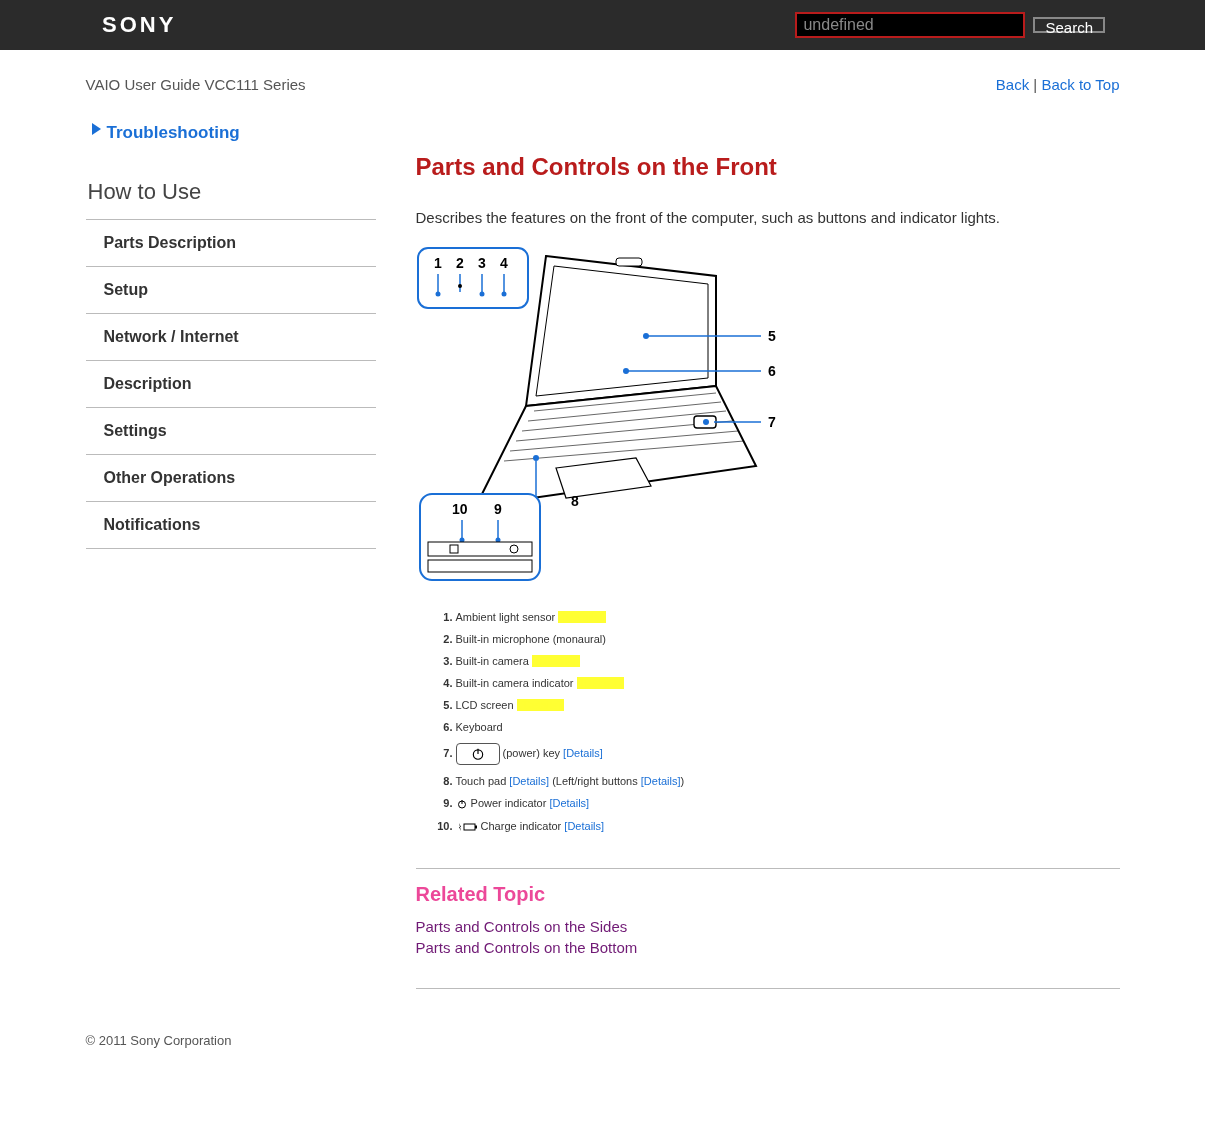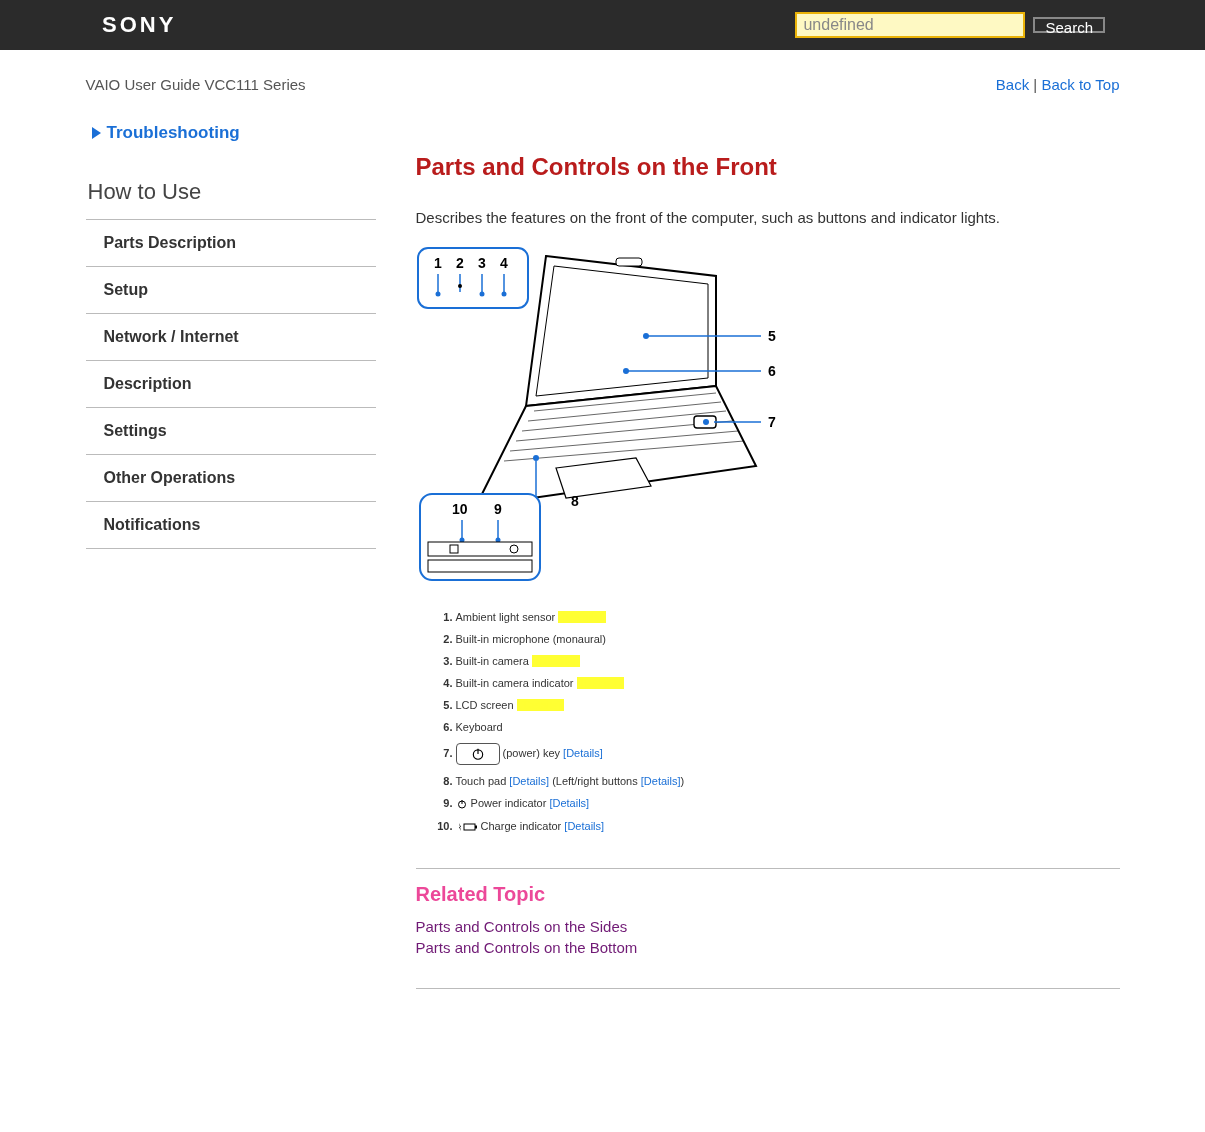--- a/index.html
+++ b/index.html
@@ -2,32 +2,32 @@
 <html><head>
 <meta charset="utf-8">
 <style>
   * { margin: 0; padding: 0; box-sizing: border-box; }
   body { font-family: Arial, Helvetica, sans-serif; font-size: 14px; color: #333; background: #fff; }
 
   .topbar { background: #2b2b2b; height: 50px; display: flex; align-items: center; justify-content: space-between; padding: 0 0 0 0; }
   .logo-wrap { background: #2b2b2b; padding: 10px 22px; margin-left: 80px; }
   .logo { color: #fff; font-family: "Arial Black", Arial, sans-serif; font-size: 22px; letter-spacing: 3px; font-weight: 900; }
   .search-wrap { display: flex; align-items: center; margin-right: 100px; gap: 8px; }
-  .search-input { width: 230px; height: 26px; border: 2px solid #eab308; background: #fef9c3; font-size: 16px; color: #888; padding: 0 6px; }
+  .search-input { width: 230px; height: 26px; border: 2px solid #b91c1c; background: #000000; font-size: 16px; color: #888; padding: 0 6px; }
   .search-btn { height: 16px; background: #2b2b2b; color: #fff; border: 2px solid #888; font-size: 15px; padding: 0 10px; cursor: pointer; }
 
   .container { max-width: 1034px; margin: 0 auto; padding: 0 0 40px 0; }
 
   .breadcrumb-row { display: flex; justify-content: space-between; align-items: center; padding: 26px 0 30px 0; font-size: 15px; color: #555; }
   .breadcrumb-row a { color: #1a6fd6; text-decoration: none; }
 
   .main-row { display: flex; gap: 40px; }
 
   .sidebar { width: 290px; flex-shrink: 0; }
-  .ts-link { display: flex; align-items: center; gap: 6px; color: #1a6fd6; font-size: 17px; font-weight: bold; text-decoration: none; margin-bottom: 30px; padding-left: 6px; }
+  .ts-link { display: flex; gap: 6px; color: #1a6fd6; font-size: 17px; font-weight: bold; text-decoration: none; margin-bottom: 30px; padding-left: 6px; }
   .ts-arrow { width: 0; height: 0; border-top: 6px solid transparent; border-bottom: 6px solid transparent; border-left: 9px solid #1a6fd6; display:inline-block; }
   .howto { font-size: 22px; color: #444; padding: 6px 2px 14px 2px; border-bottom: 1px solid #bbb; }
   .nav-item { display: block; font-size: 16px; font-weight: bold; color: #333; padding: 14px 18px; border-bottom: 1px solid #bbb; text-decoration: none; }
 
   .content { flex: 1; padding-top: 30px; }
   .content h1 { font-size: 24px; font-weight: bold; color: #b91c1c; margin-bottom: 28px; }
   .intro { font-size: 15px; color: #333; margin-bottom: 20px; }
 
   .diagram { width: 370px; height: 340px; margin-bottom: 20px; position: relative; }
   .diagram svg { width: 100%; height: 100%; }
@@ -195,13 +195,14 @@
       <div class="related-title">Related Topic</div>
       <div class="related-links">
         <a href="#">Parts and Controls on the Sides</a>
         <a href="#">Parts and Controls on the Bottom</a>
       </div>
       <hr class="sep">
     </main>
 
   </div>
 
+  <div class="footer">© 2011 Sony Corporation</div>
 </div>
 
 </body></html>

